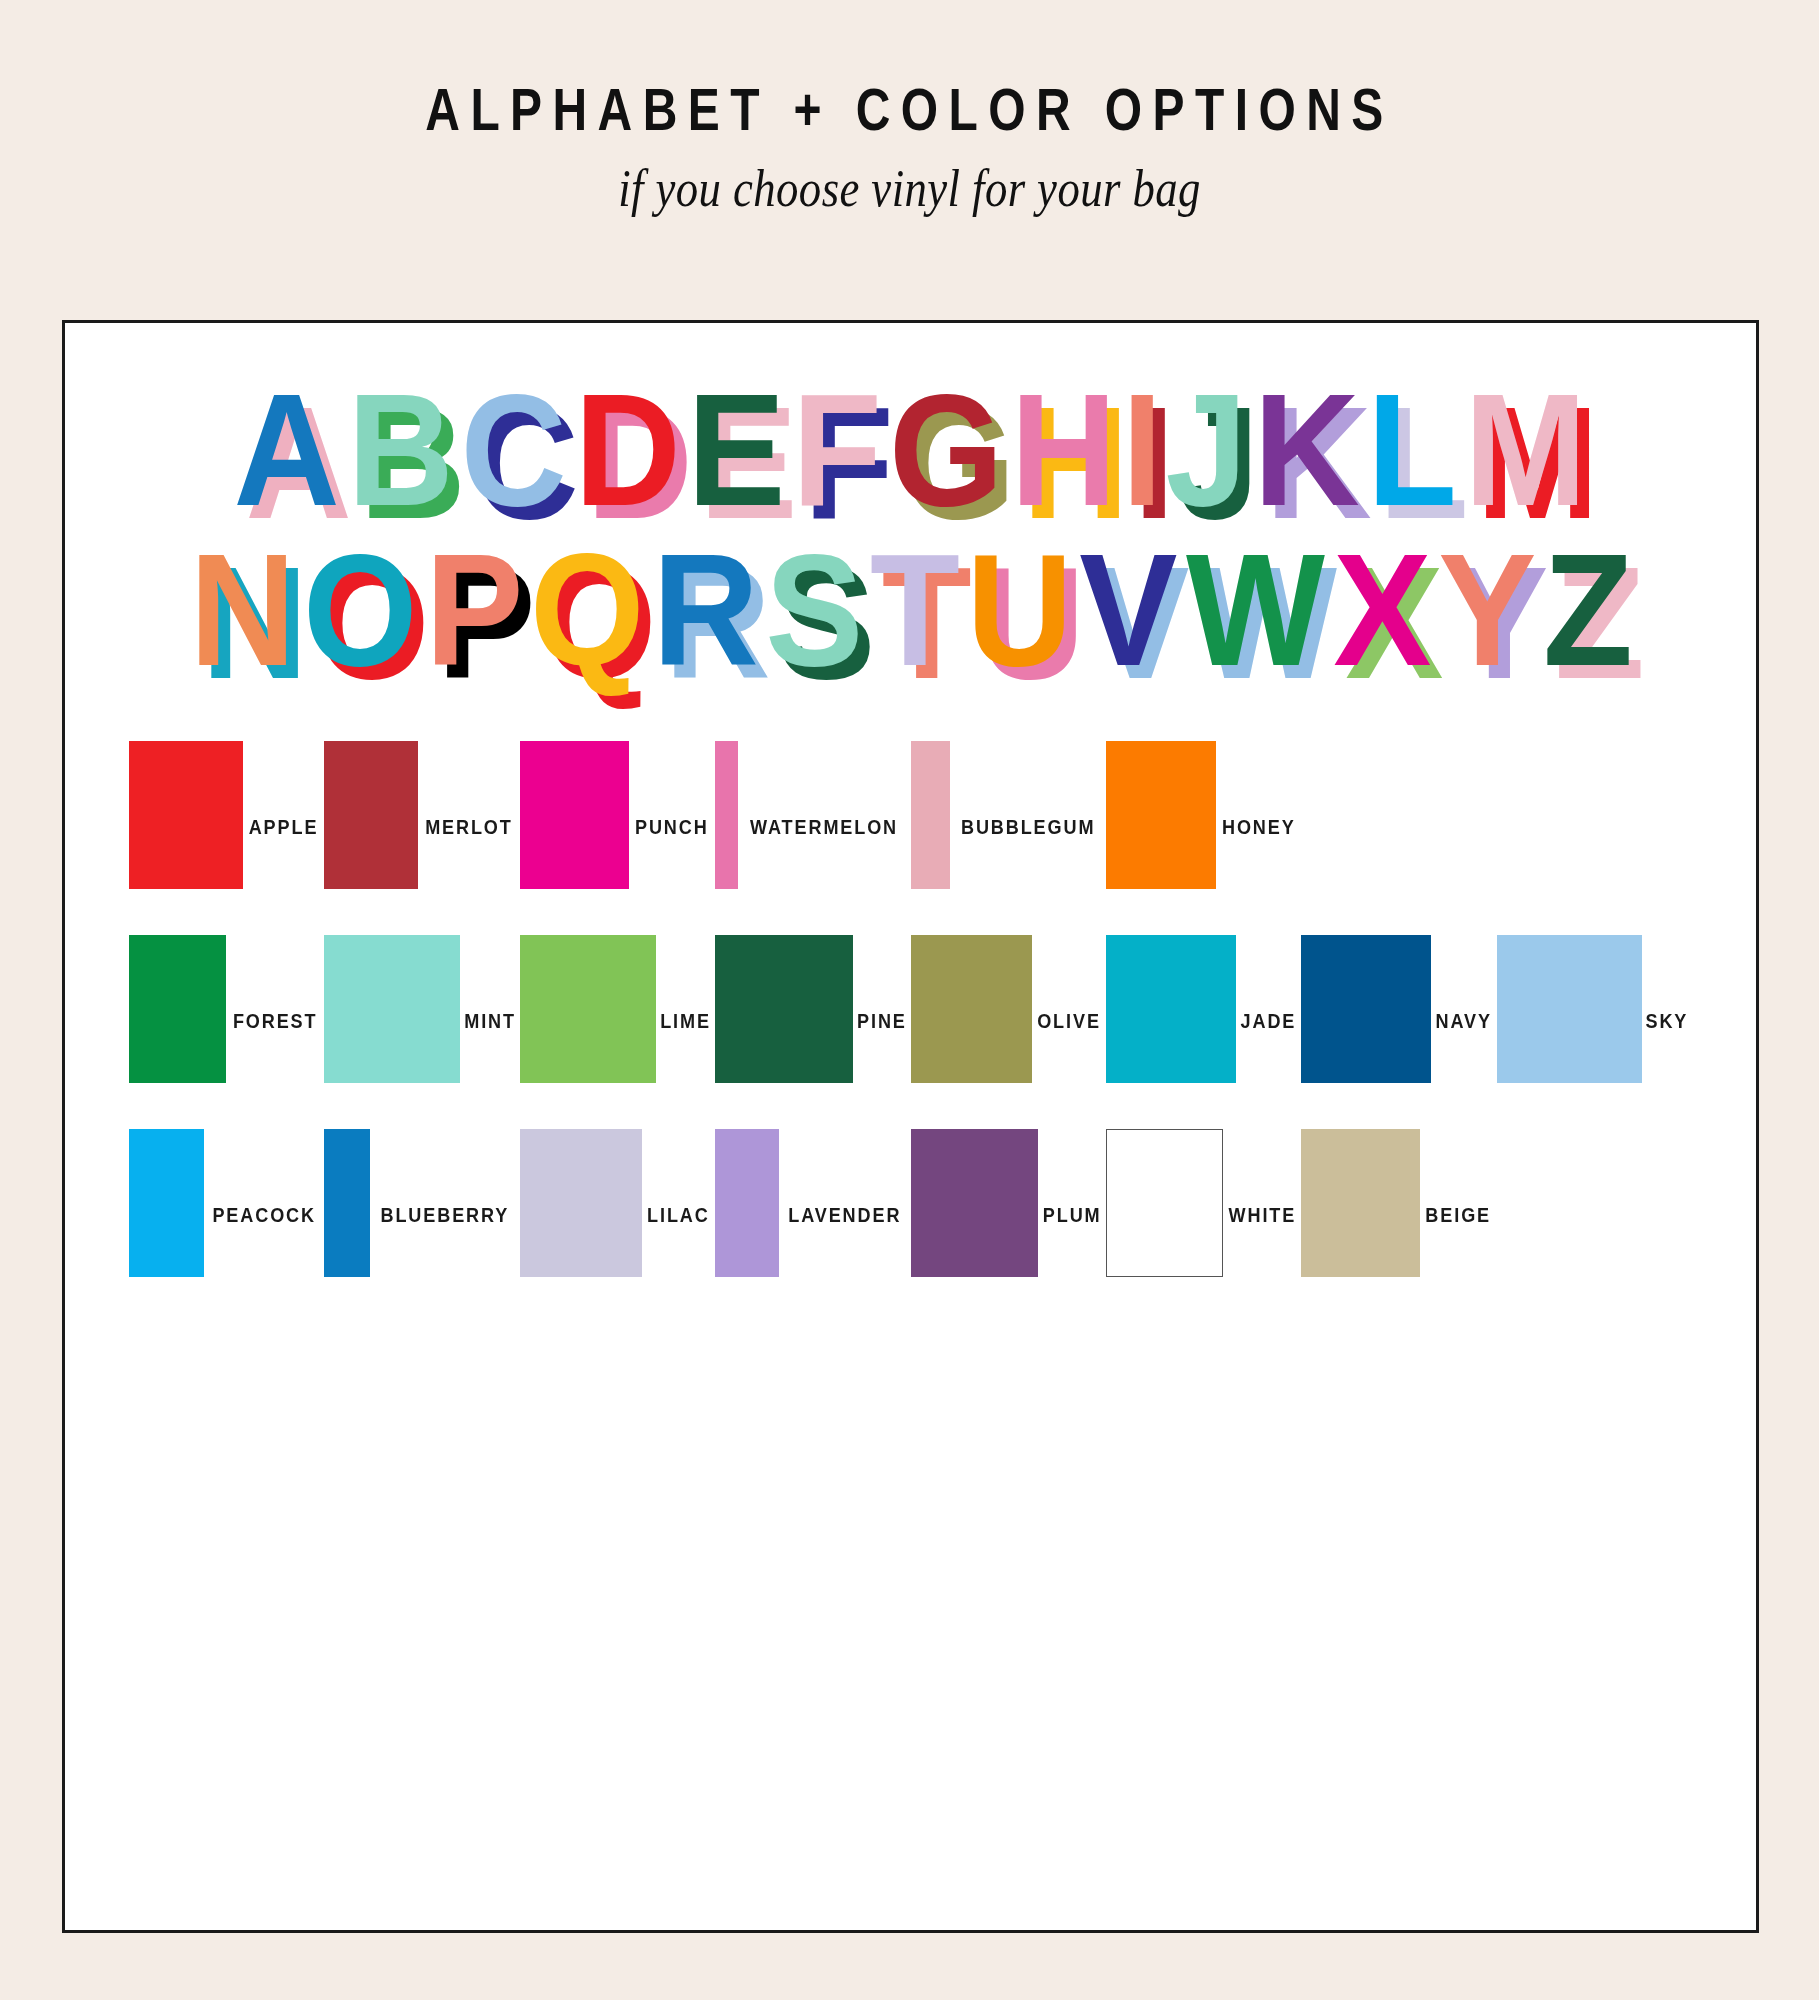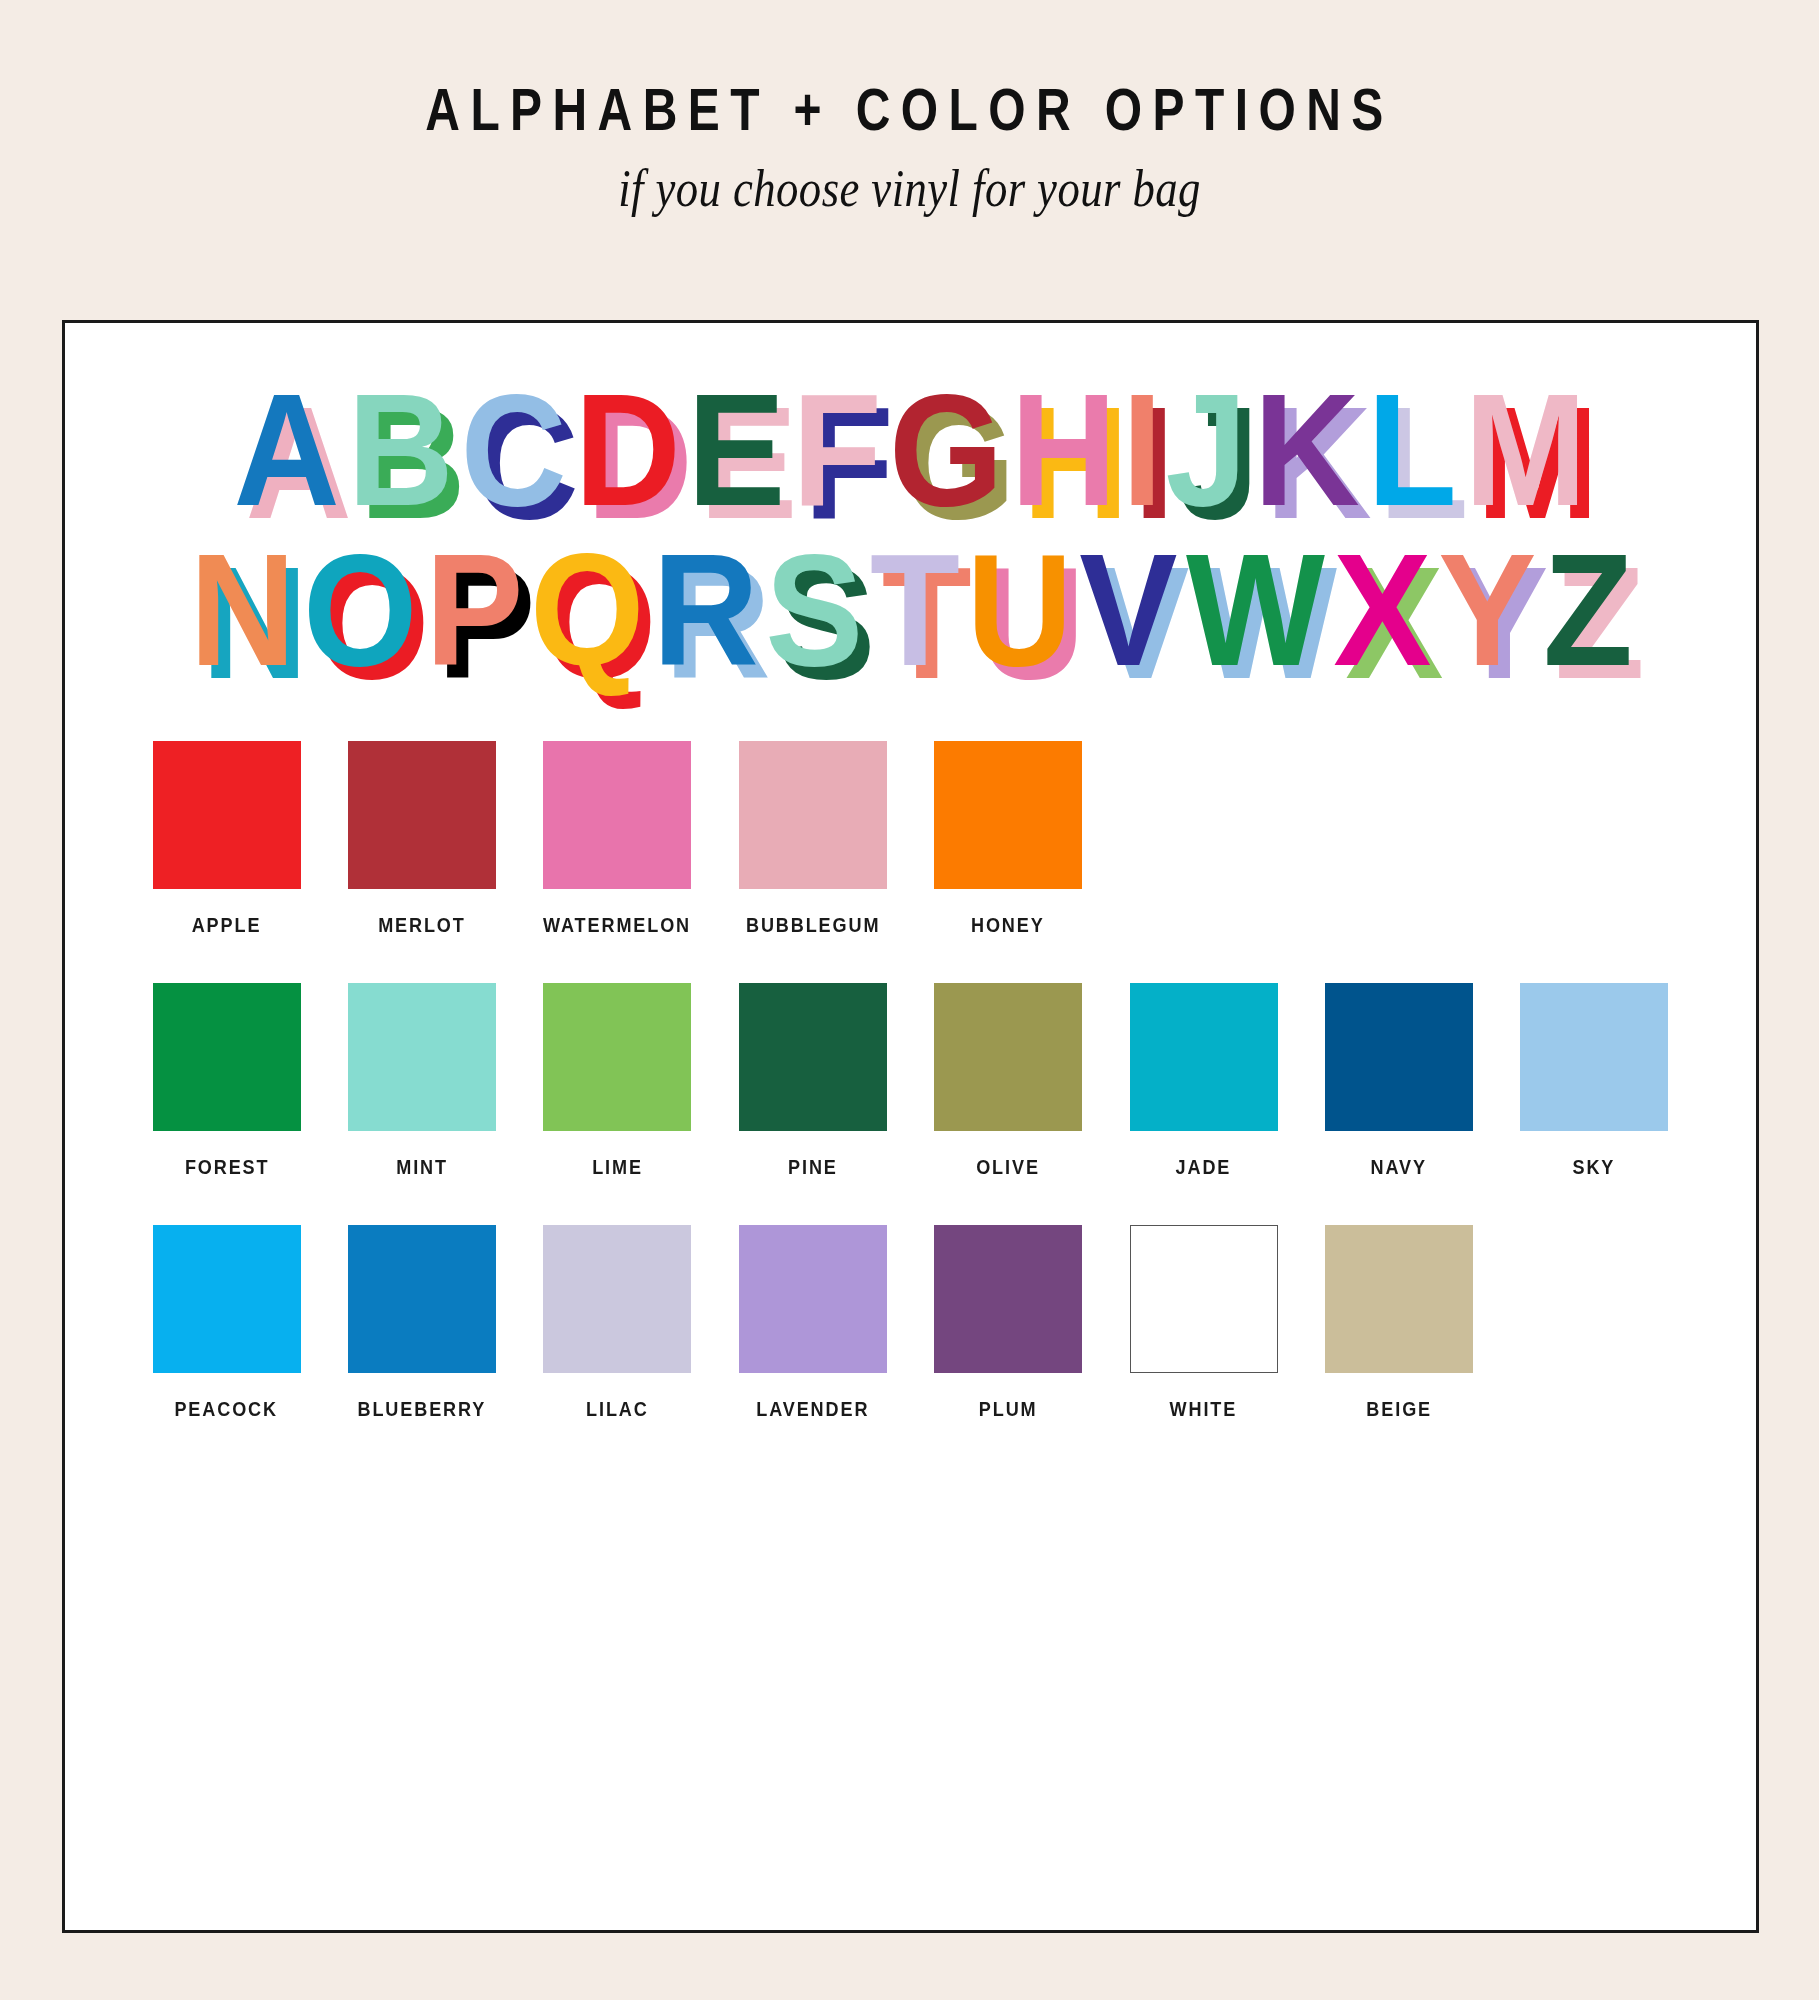--- a/index.html
+++ b/index.html
@@ -105,21 +105,21 @@
   }
 
   .sw-row {
     display: flex;
     margin-bottom: 46px;
   }
 
   .sw-cell {
     width: 12.5%;
     display: flex;
-    flex-direction: column;
+    flex-direction: row;
     align-items: center;
   }
 
   .chip {
     width: 148px;
     height: 148px;
   }
 
   .chip.bordered {
     border: 1.5px solid #555555;
@@ -186,20 +186,24 @@
         <div class="sw-row">
           <div class="sw-cell">
             <div class="chip" style="background: rgb(238, 32, 36);"></div>
             <div class="sw-label">APPLE</div>
           </div>
           <div class="sw-cell">
             <div class="chip" style="background: rgb(176, 48, 56);"></div>
             <div class="sw-label">MERLOT</div>
           </div>
           <div class="sw-cell">
+            <div class="chip" style="background: rgb(236, 0, 144);"></div>
+            <div class="sw-label">PUNCH</div>
+          </div>
+          <div class="sw-cell">
             <div class="chip" style="background: rgb(232, 116, 172);"></div>
             <div class="sw-label">WATERMELON</div>
           </div>
           <div class="sw-cell">
             <div class="chip" style="background: rgb(232, 172, 182);"></div>
             <div class="sw-label">BUBBLEGUM</div>
           </div>
           <div class="sw-cell">
             <div class="chip" style="background: rgb(252, 123, 0);"></div>
             <div class="sw-label">HONEY</div>

